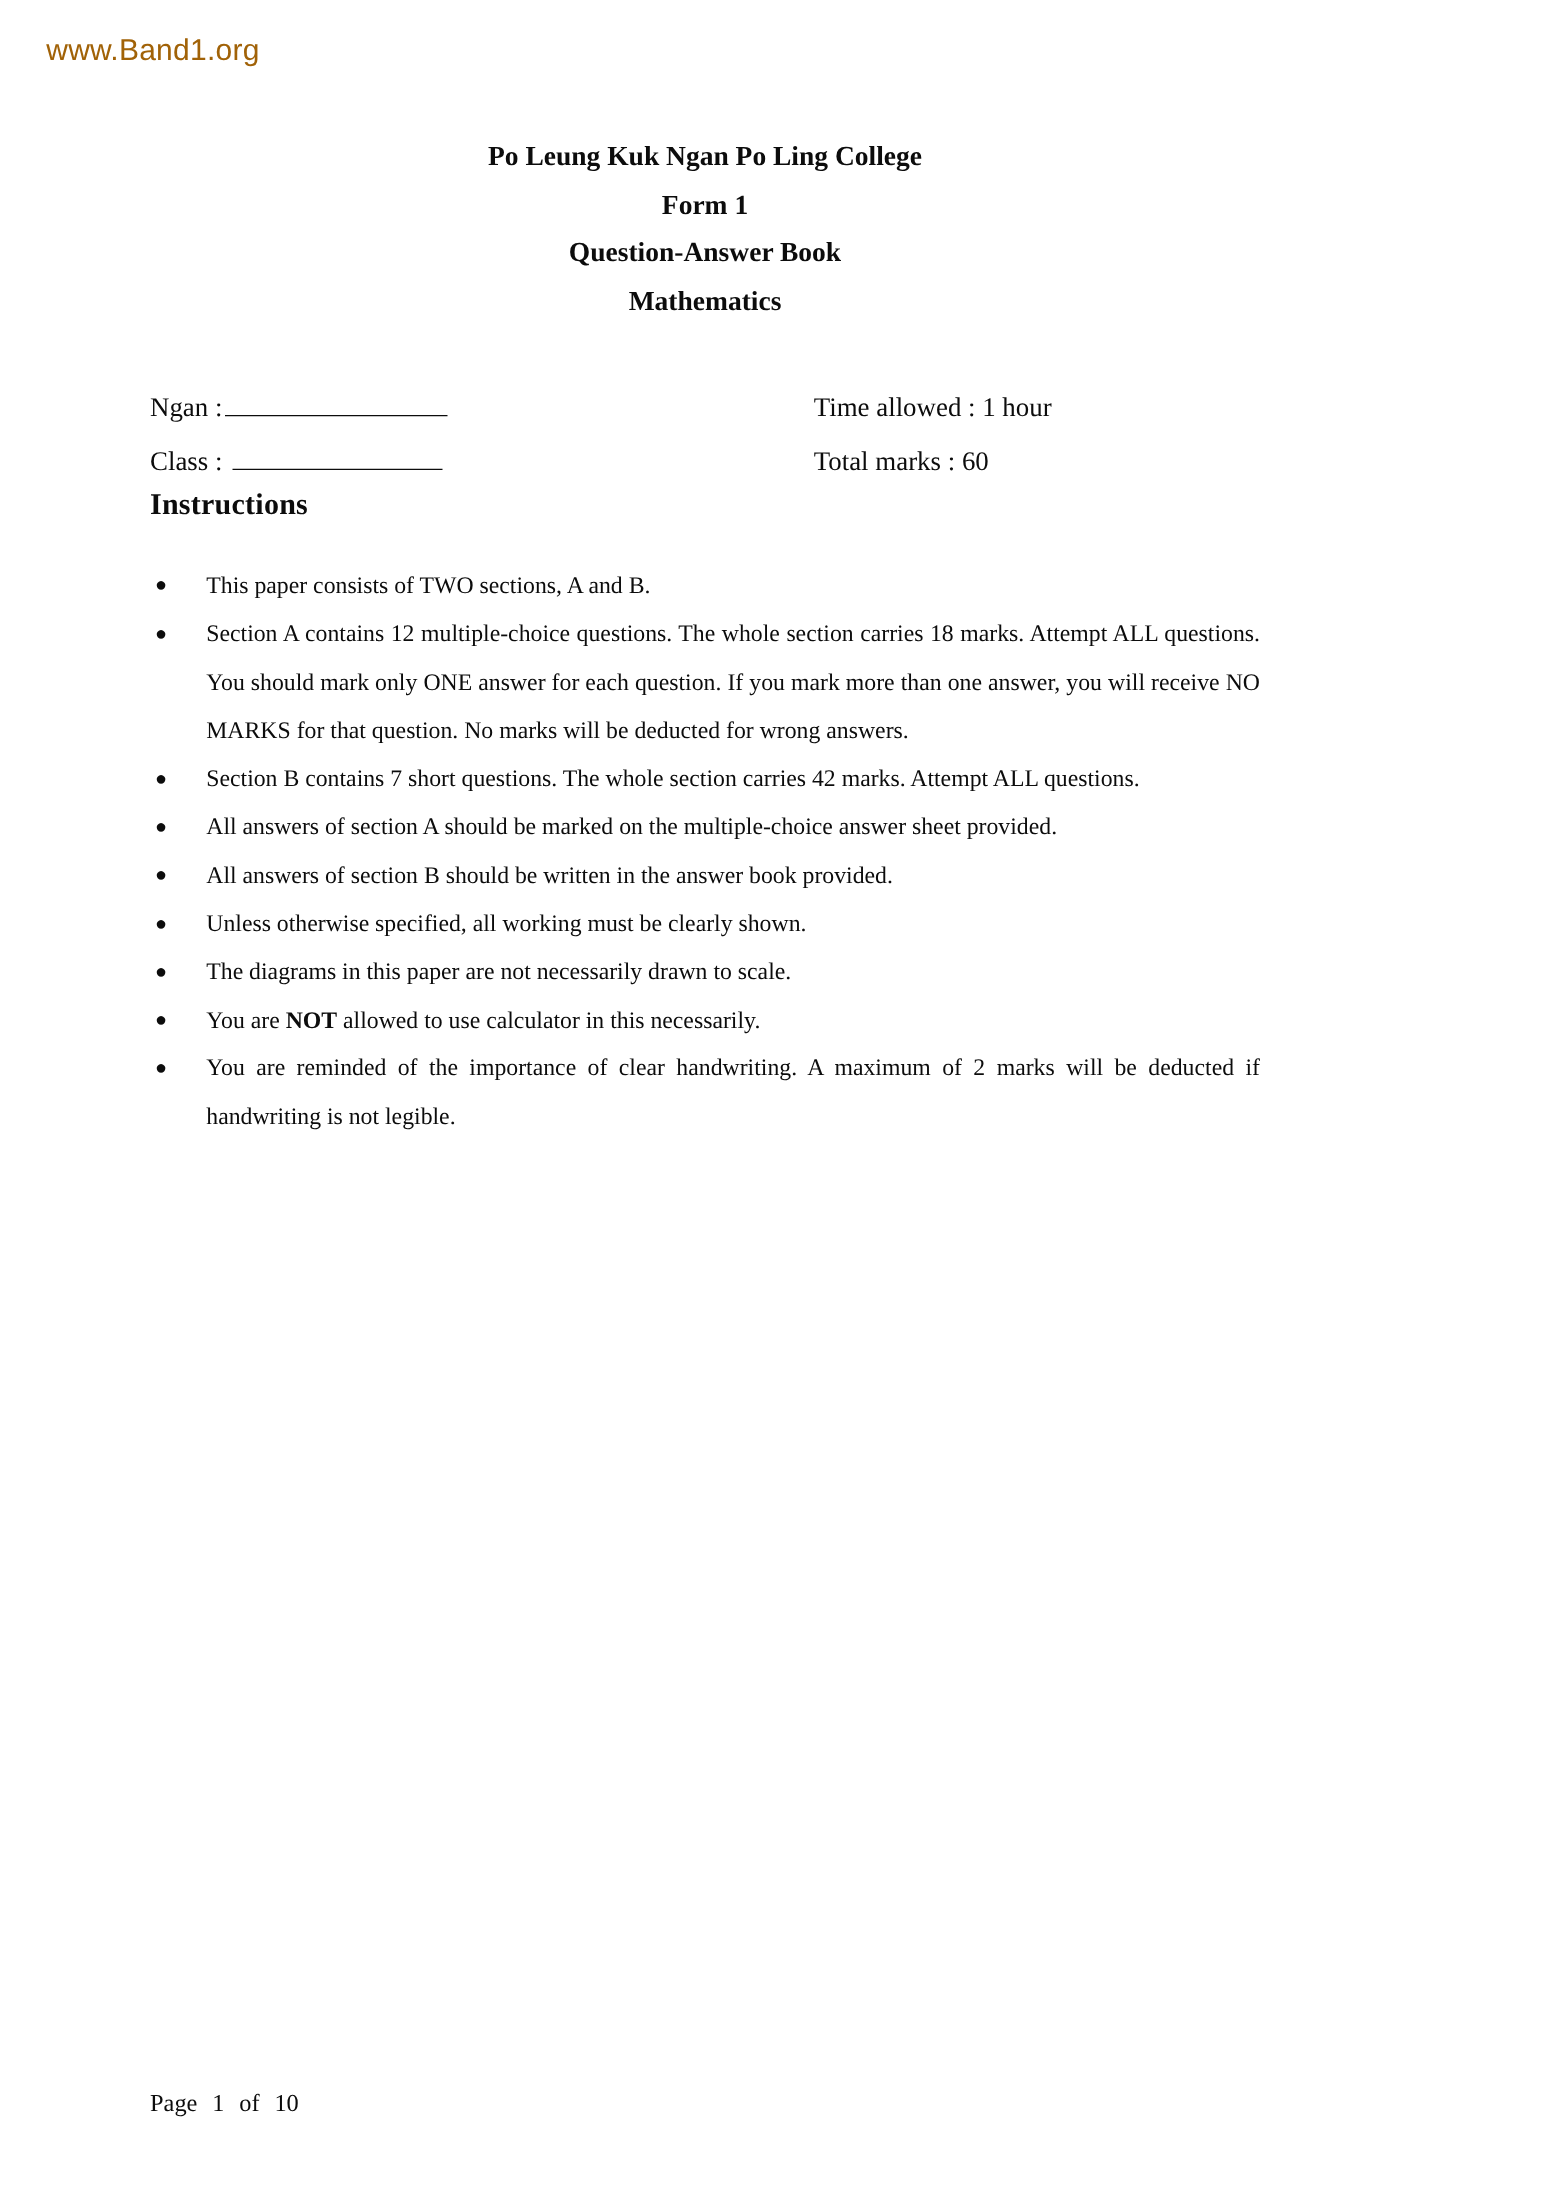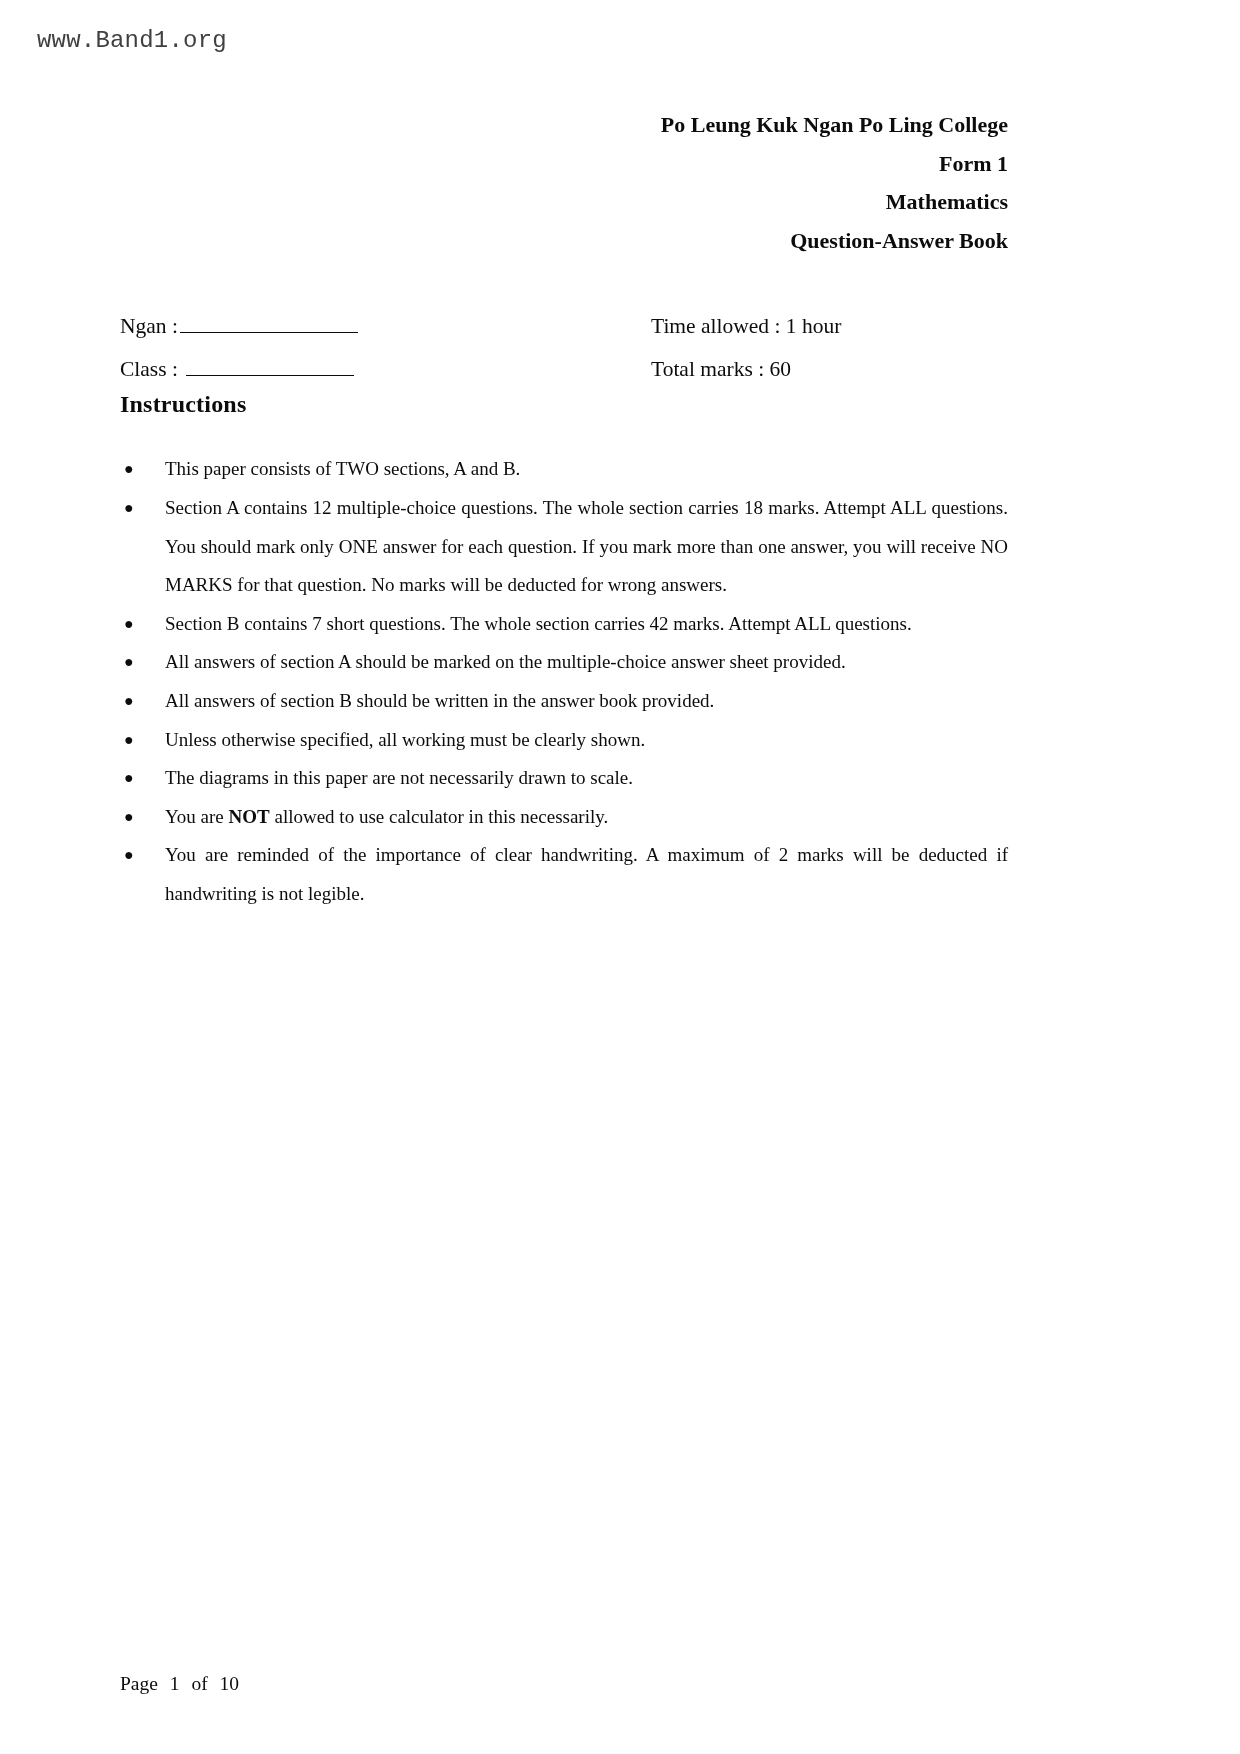--- a/index.html
+++ b/index.html
@@ -12,34 +12,34 @@
     height: 1754px;
     position: relative;
     font-family: "Liberation Serif", serif;
     color: #0c0c0c;
     overflow: hidden;
   }
   .watermark {
     position: absolute;
     left: 37px;
     top: 27px;
-    font-family: Liberation Mono, monospace;
+    font-family: Liberation Sans, sans-serif;
     font-size: 24px;
     letter-spacing: 0.2px;
-    color: #404040;
+    color: #a16207;
   }
   .content {
     position: absolute;
     left: 120px;
     top: 0;
     width: 888px;
   }
   .title-block {
     margin-top: 106px;
-    text-align: right;
+    text-align: center;
     font-weight: bold;
     font-size: 22px;
     line-height: 38.6px;
   }
   .info-block {
     margin-top: 45px;
   }
   .info-row {
     display: grid;
     grid-template-columns: 531px auto;
@@ -95,22 +95,22 @@
 </head>
 <body>
 
 <div class="watermark">www.Band1.org</div>
 
 <div class="content">
 
   <div class="title-block">
     <div>Po Leung Kuk Ngan Po Ling College</div>
     <div>Form 1</div>
+    <div>Question-Answer Book</div>
     <div>Mathematics</div>
-    <div>Question-Answer Book</div>
   </div>
 
   <div class="info-block">
     <div class="info-row">
       <div class="info-left"><span>Ngan :</span><span class="blank-line blank-name"></span></div>
       <div class="info-right">Time allowed : 1 hour</div>
     </div>
     <div class="info-row">
       <div class="info-left"><span>Class :</span><span class="blank-line blank-class"></span></div>
       <div class="info-right">Total marks : 60</div>

